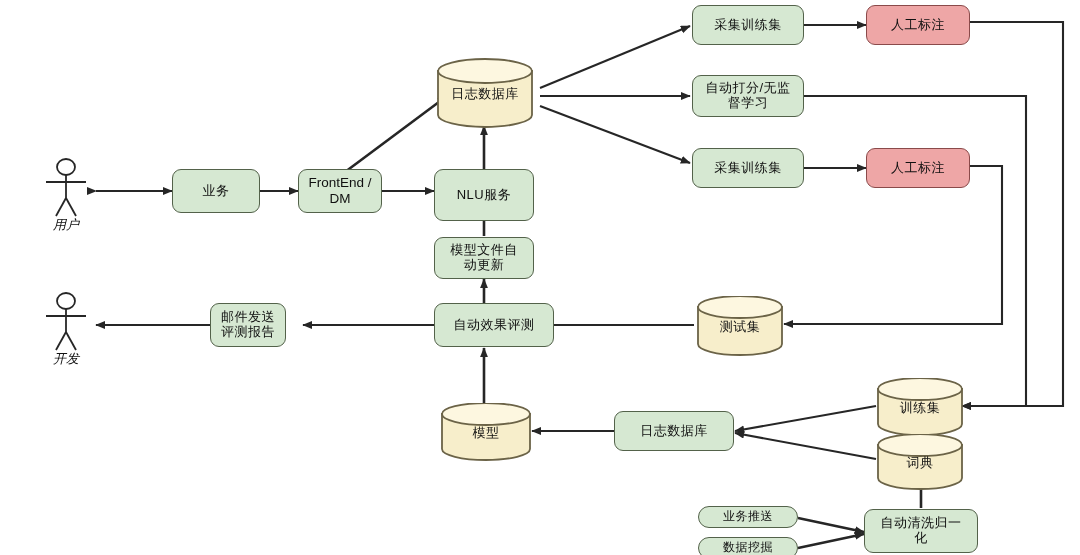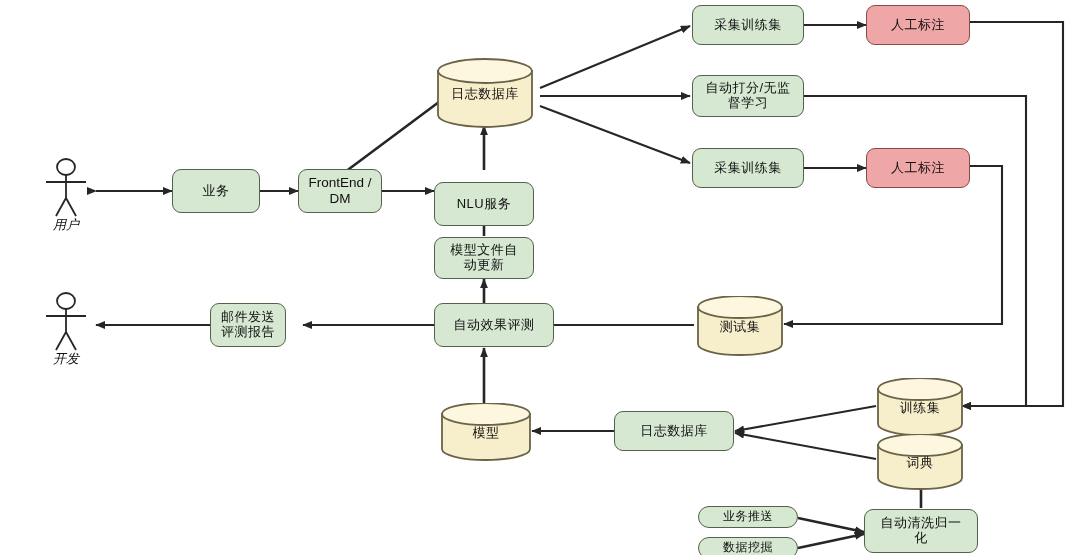--- a/index.html
+++ b/index.html
@@ -113,21 +113,21 @@
         <line x1="30" y1="40" x2="40" y2="58"></line>
       </g>
     </svg>
     <span class="alabel" style="top:58px;">用户</span>
   </div>
 
   <div class="node box" style="left:172px;top:169px;width:88px;height:44px;">业务</div>
 
   <div class="node box latin" style="left:298px;top:169px;width:84px;height:44px;">FrontEnd / DM</div>
 
-  <div class="node box" style="left:434px;top:182px;width:100px;height:44px;">NLU服务</div>
+  <div class="node box" style="left:434px;top:169px;width:100px;height:52px;">NLU服务</div>
 
   <div class="node box" style="left:692px;top:5px;width:112px;height:40px;">采集训练集</div>
 
   <div class="node box" style="left:692px;top:75px;width:112px;height:42px;padding:0 7px;">自动打分/无监督学习</div>
 
   <div class="node box" style="left:692px;top:148px;width:112px;height:40px;">采集训练集</div>
 
   <div class="node box red" style="left:866px;top:5px;width:104px;height:40px;">人工标注</div>
 
   <div class="node box red" style="left:866px;top:148px;width:104px;height:40px;">人工标注</div>

